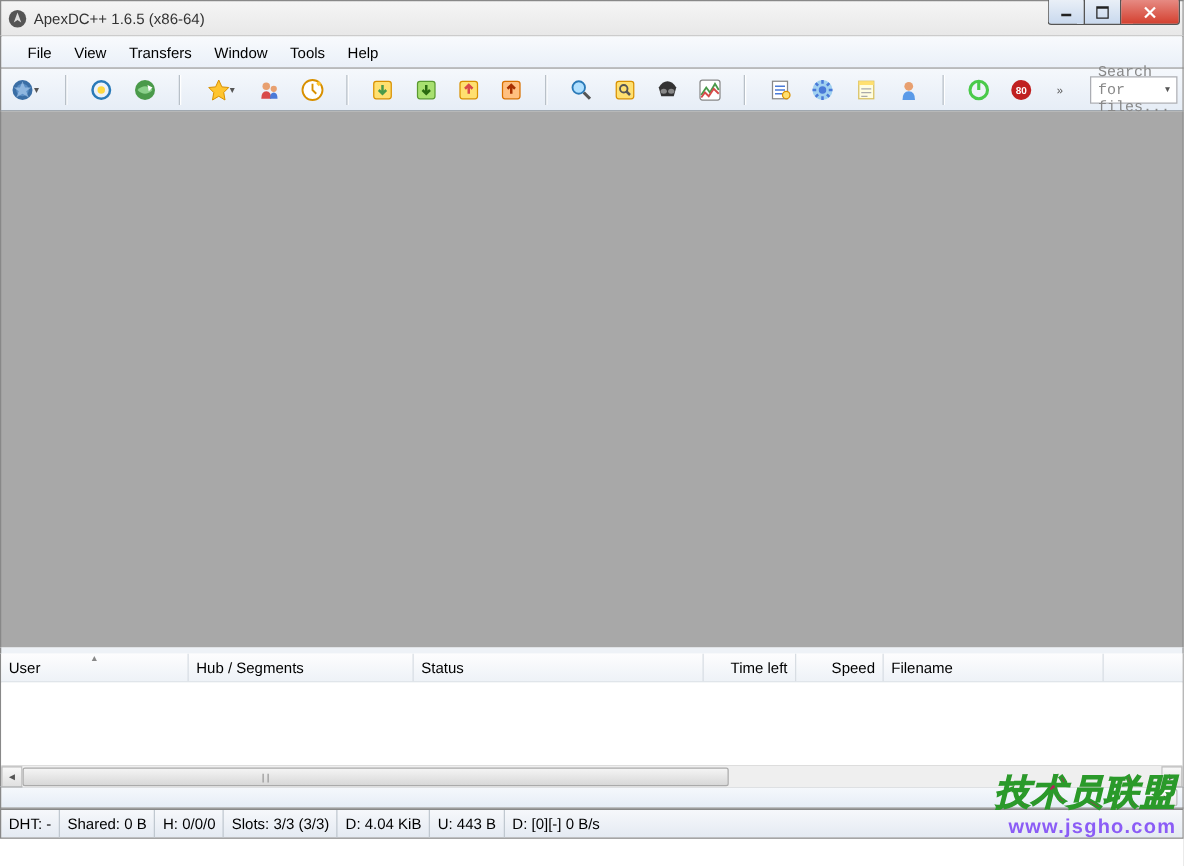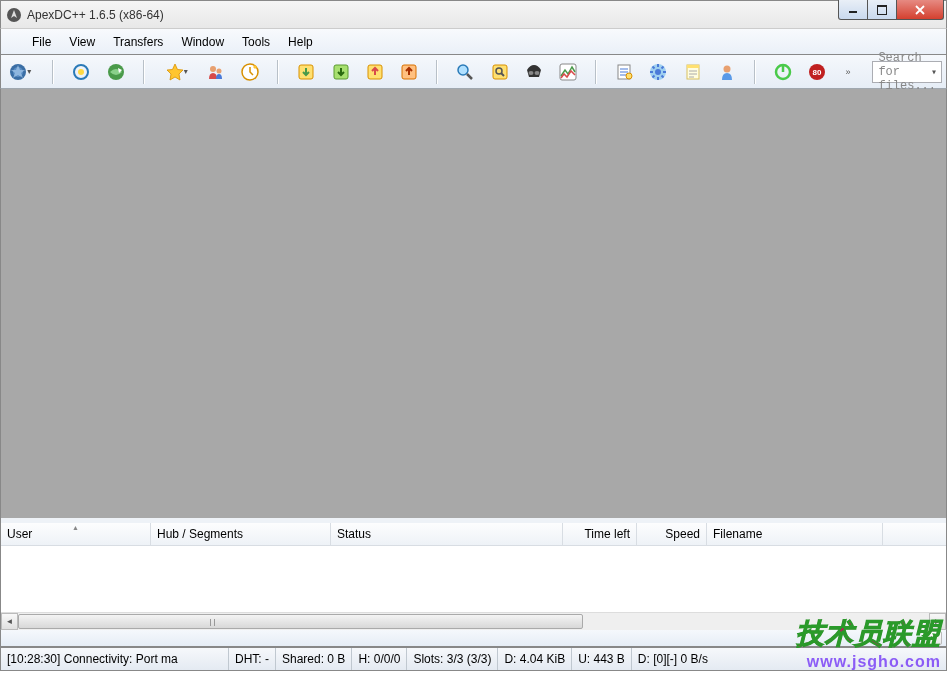--- a/index.html
+++ b/index.html
@@ -10,21 +10,21 @@
 .titlebar .title-text { color: #333; flex: 1; }
 .win-controls { display: flex; height: 100%; }
 .win-btn { width: 30px; height: 20px; border: 1px solid #555; border-top: none; margin-top: -1px; display: flex; align-items: center; justify-content: center; cursor: pointer; position: relative; }
 .win-min { background: linear-gradient(#e9eff7, #c9d9ee); border-radius: 0 0 0 3px; }
 .win-max { background: linear-gradient(#e9eff7, #c9d9ee); margin-left: -1px; }
 .win-close { width: 48px; background: linear-gradient(#e68a82, #d4402f); border-radius: 0 0 3px 0; margin-left: -1px; margin-right: 2px; }
 .win-min::after { content: ""; width: 8px; height: 2px; background: #222; margin-top: 4px; }
 .win-max::after { content: ""; width: 8px; height: 7px; border: 1px solid #222; border-top: 2px solid #222; }
 .win-close svg { width: 12px; height: 10px; }
 
-.menubar { height: 27px; background: linear-gradient(#f8fafd, #eaf0f8); border: 1px solid #888; border-top: 1px solid #ccc; display: flex; align-items: center; padding: 0 22px; }
+.menubar { height: 27px; background: linear-gradient(#f8fafd, #eaf0f8); border: 1px solid #888; border-top: 1px solid #ccc; display: flex; align-items: center; padding: 0 12px; }
 .menu-item { padding: 4px 9px; cursor: pointer; border-radius: 2px; }
 
 .toolbar { height: 34px; background: linear-gradient(#f5f8fc, #e6edf6); border-left: 1px solid #888; border-right: 1px solid #888; border-bottom: 1px solid #a0a8b0; display: flex; align-items: center; padding: 0 4px; gap: 14px; }
 .tool-btn { width: 26px; height: 26px; display: flex; align-items: center; justify-content: center; border-radius: 3px; cursor: pointer; position: relative; }
 .tool-btn.with-drop { width: 38px; justify-content: flex-start; padding-left: 3px; }
 .tool-btn.with-drop::after { content: "▾"; font-size: 8px; color: #555; position: absolute; right: 4px; }
 .tool-sep { width: 2px; height: 24px; border-left: 1px solid #b8c0c8; border-right: 1px solid #fff; margin: 0 3px; }
 .tool-chevron { font-size: 9px; color: #555; padding: 0 4px; cursor: pointer; }
 .search-box { flex: 1; margin-left: 4px; height: 22px; border: 1px solid #abadb3; background: #fff; display: flex; align-items: center; padding: 0 5px; font-family: "Courier New", monospace; color: #888; max-width: 200px; position: relative; }
 .search-box::after { content: "▾"; position: absolute; right: 4px; font-size: 10px; color: #555; }
@@ -270,21 +270,20 @@
     </div>
     <div class="hscroll-btn">►</div>
   </div>
 </div>
 
 <div class="mdi-bar">
   <div class="mdi-btn">»</div>
 </div>
 
 <div class="statusbar">
-  <div class="cell" style="width:228px;overflow:hidden">[10:28:30] Connectivity: Port ma</div>
   <div class="cell flex">DHT: -</div>
   <div class="cell flex">Shared: 0 B</div>
   <div class="cell flex">H: 0/0/0</div>
   <div class="cell flex">Slots: 3/3 (3/3)</div>
   <div class="cell flex">D: 4.04 KiB</div>
   <div class="cell flex">U: 443 B</div>
   <div class="cell flex" style="border-right:none">D: [0][-] 0 B/s</div>
 </div>
 
 <div class="watermark">

